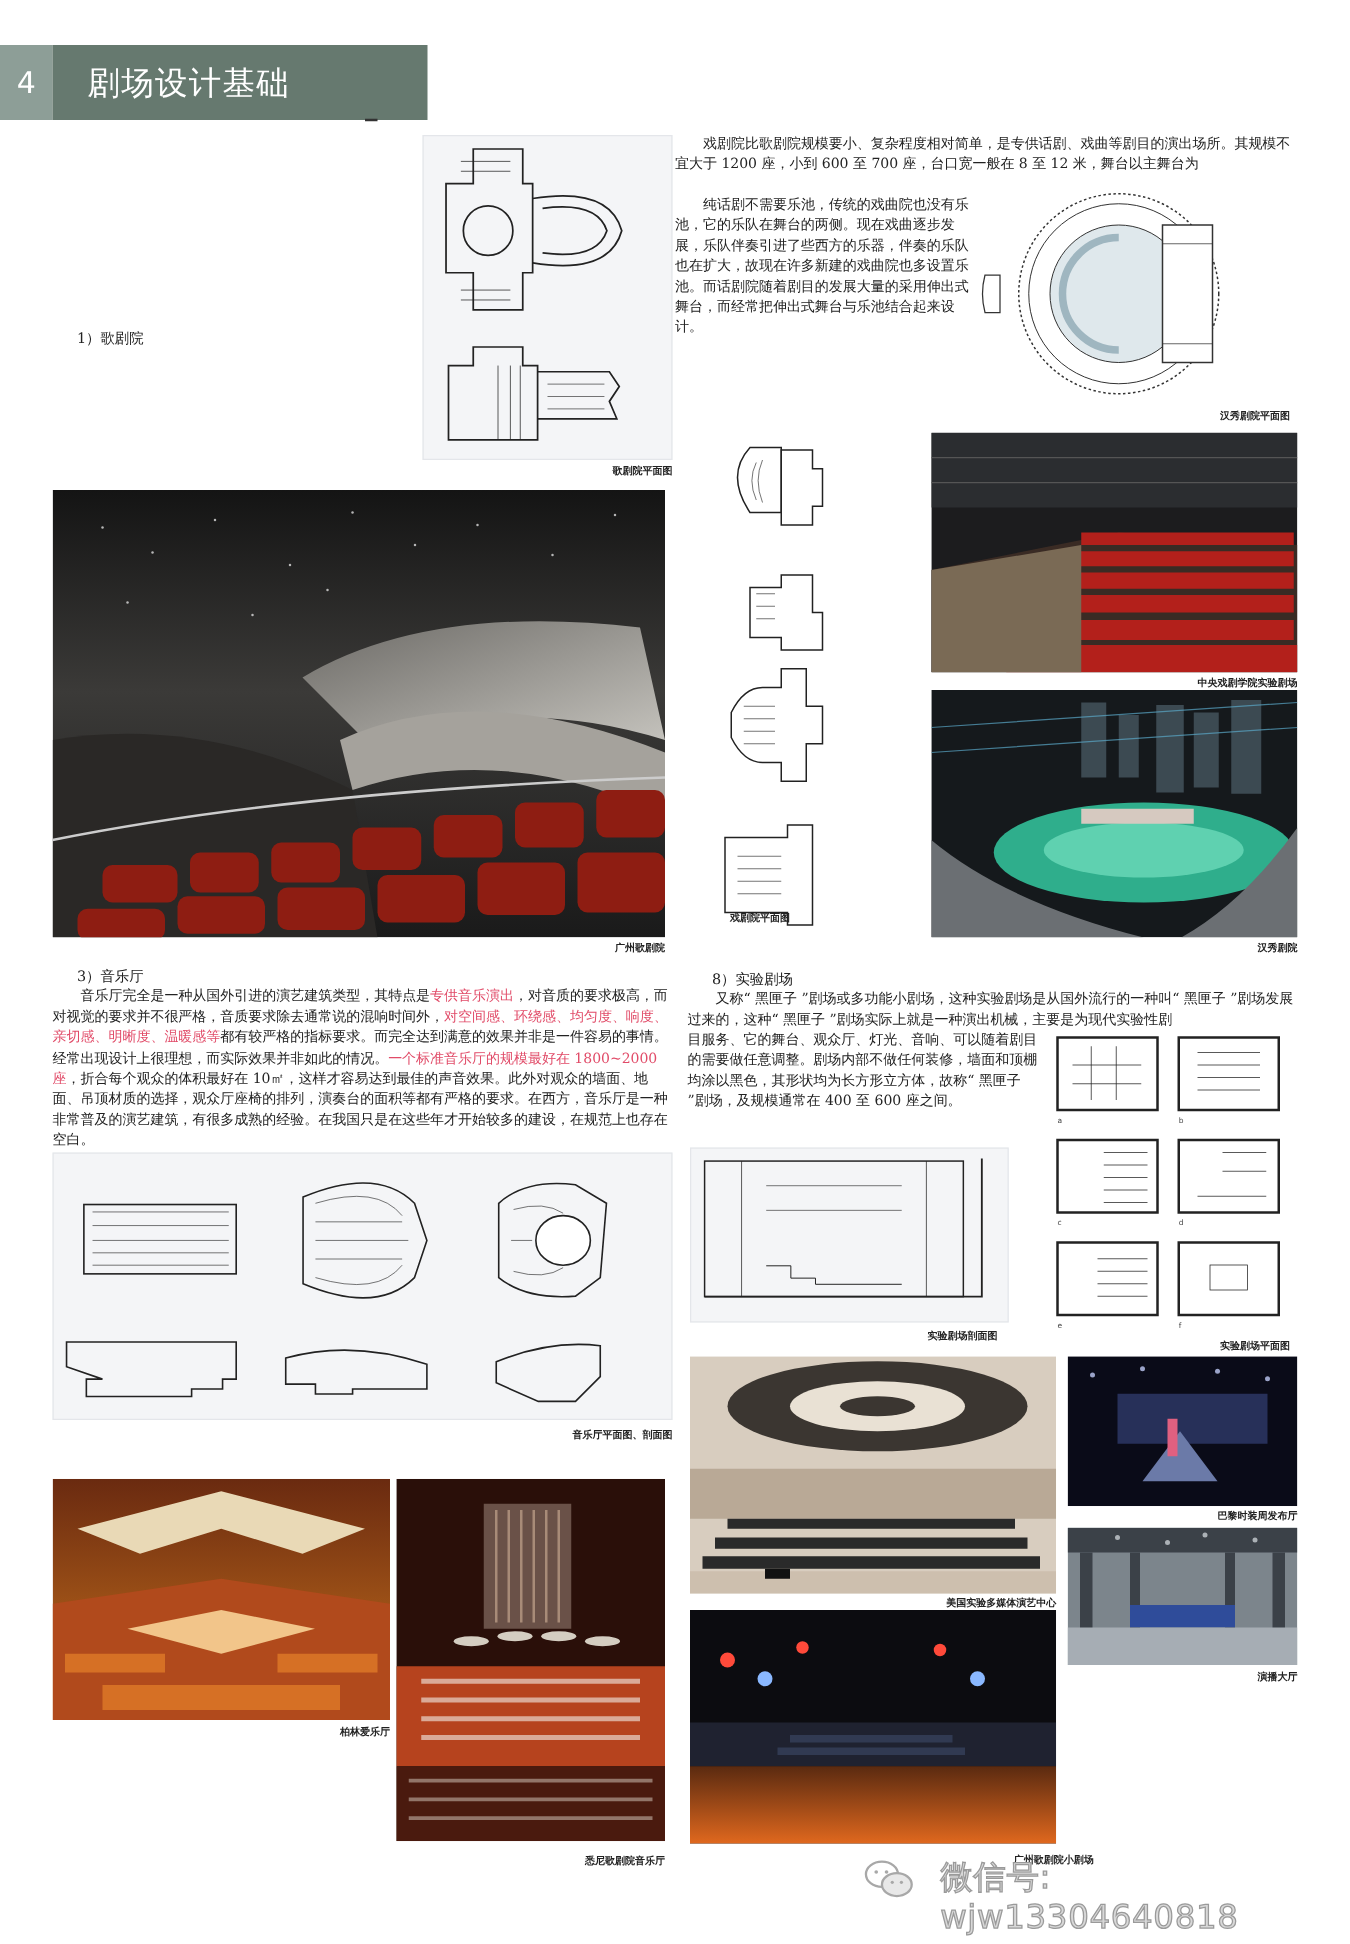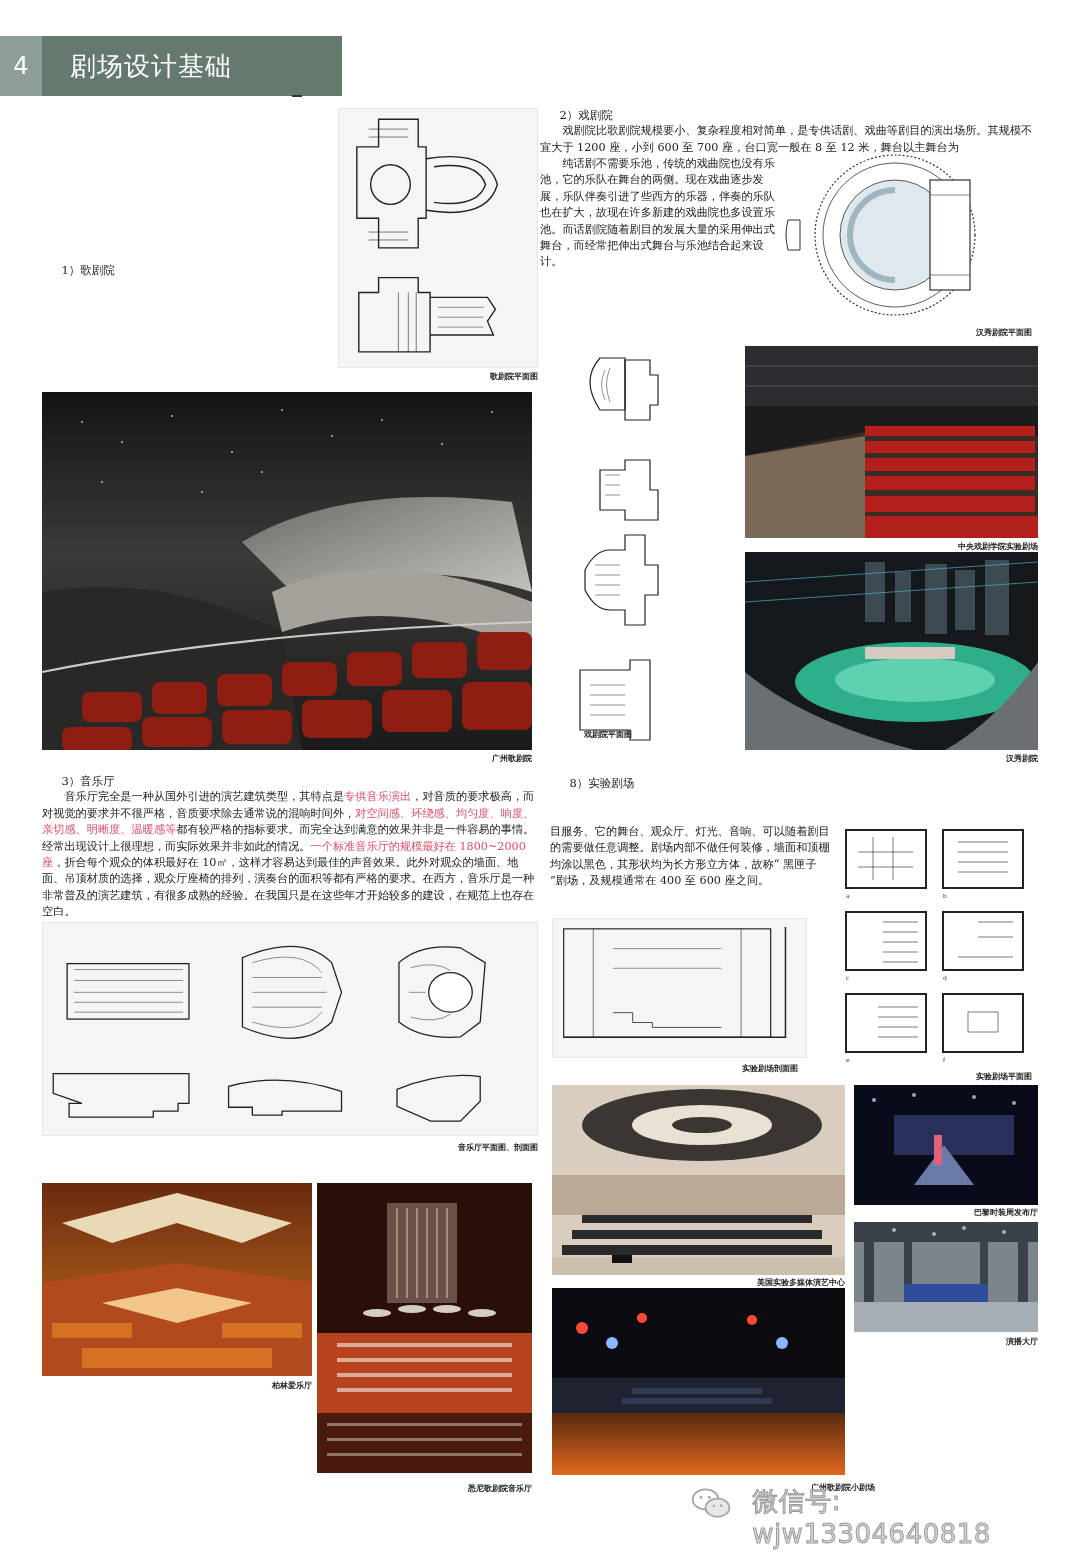--- a/index.html
+++ b/index.html
@@ -106,21 +106,20 @@
         <rect x="260" y="308" width="70" height="38" rx="8"></rect>
       <rect x="340" y="298" width="70" height="42" rx="8"></rect>
         <rect x="420" y="290" width="70" height="48" rx="8"></rect>
     </g>
     <path d="M0 280 Q200 240 490 230" stroke="#ccc" stroke-width="2" fill="none"></path>
   </svg>
 </div>
 <div class="abs cap" style="left:430px;top:753px;width:102px;">广州歌剧院</div>
 
 <div class="abs txt" style="left:540px;top:107px;width:500px;">
-  <h4>2）戏剧院</h4>
   <p>戏剧院比歌剧院规模要小、复杂程度相对简单，是专供话剧、戏曲等剧目的演出场所。其规模不宜大于 1200 座，小到 600 至 700 座，台口宽一般在 8 至 12 米，舞台以主舞台为</p>
 </div>
 <div class="abs txt" style="left:540px;top:156px;width:238px;">
   <p>纯话剧不需要乐池，传统的戏曲院也没有乐池，它的乐队在舞台的两侧。现在戏曲逐步发展，乐队伴奏引进了些西方的乐器，伴奏的乐队也在扩大，故现在许多新建的戏曲院也多设置乐池。而话剧院随着剧目的发展大量的采用伸出式舞台，而经常把伸出式舞台与乐池结合起来设计。</p>
 </div>
 
 <div class="abs" style="left:780px;top:150px;width:220px;height:170px;">
   <svg viewBox="0 0 220 170" style="width:100%;height:100%;">
     <g fill="none" stroke="#333">
       <circle cx="115" cy="85" r="80" stroke-width="1.2" stroke-dasharray="2 2"></circle>
@@ -265,20 +264,21 @@
         <rect x="10" y="240" width="195" height="3"></rect>
         <rect x="10" y="255" width="195" height="3"></rect>
         <rect x="10" y="270" width="195" height="3"></rect>
       </g>
   </svg>
 </div>
 <div class="abs cap" style="left:430px;top:1483px;width:102px;">悉尼歌剧院音乐厅</div>
 
 <div class="abs txt" style="left:550px;top:775px;width:490px;">
   <h4>8）实验剧场</h4>
+  <p>又称“ 黑匣子 ”剧场或多功能小剧场，这种实验剧场是从国外流行的一种叫“ 黑匣子 ”剧场发展过来的，这种“ 黑匣子 ”剧场实际上就是一种演出机械，主要是为现代实验性剧</p>
 </div>
 <div class="abs txt" style="left:550px;top:824px;width:280px;">
   <p style="text-indent:0">目服务、它的舞台、观众厅、灯光、音响、可以随着剧目的需要做任意调整。剧场内部不做任何装修，墙面和顶棚均涂以黑色，其形状均为长方形立方体，故称“ 黑匣子 ”剧场，及规模通常在 400 至 600 座之间。</p>
 </div>
 
 <div class="abs plan" style="left:552px;top:918px;width:255px;height:140px;">
   <svg viewBox="0 0 255 140">
     <g fill="none" stroke="#222" stroke-width="1.2">
       <rect x="10" y="10" width="210" height="110"></rect>
       <path d="M40 10 V120 M190 10 V120" stroke-width="0.6"></path>

